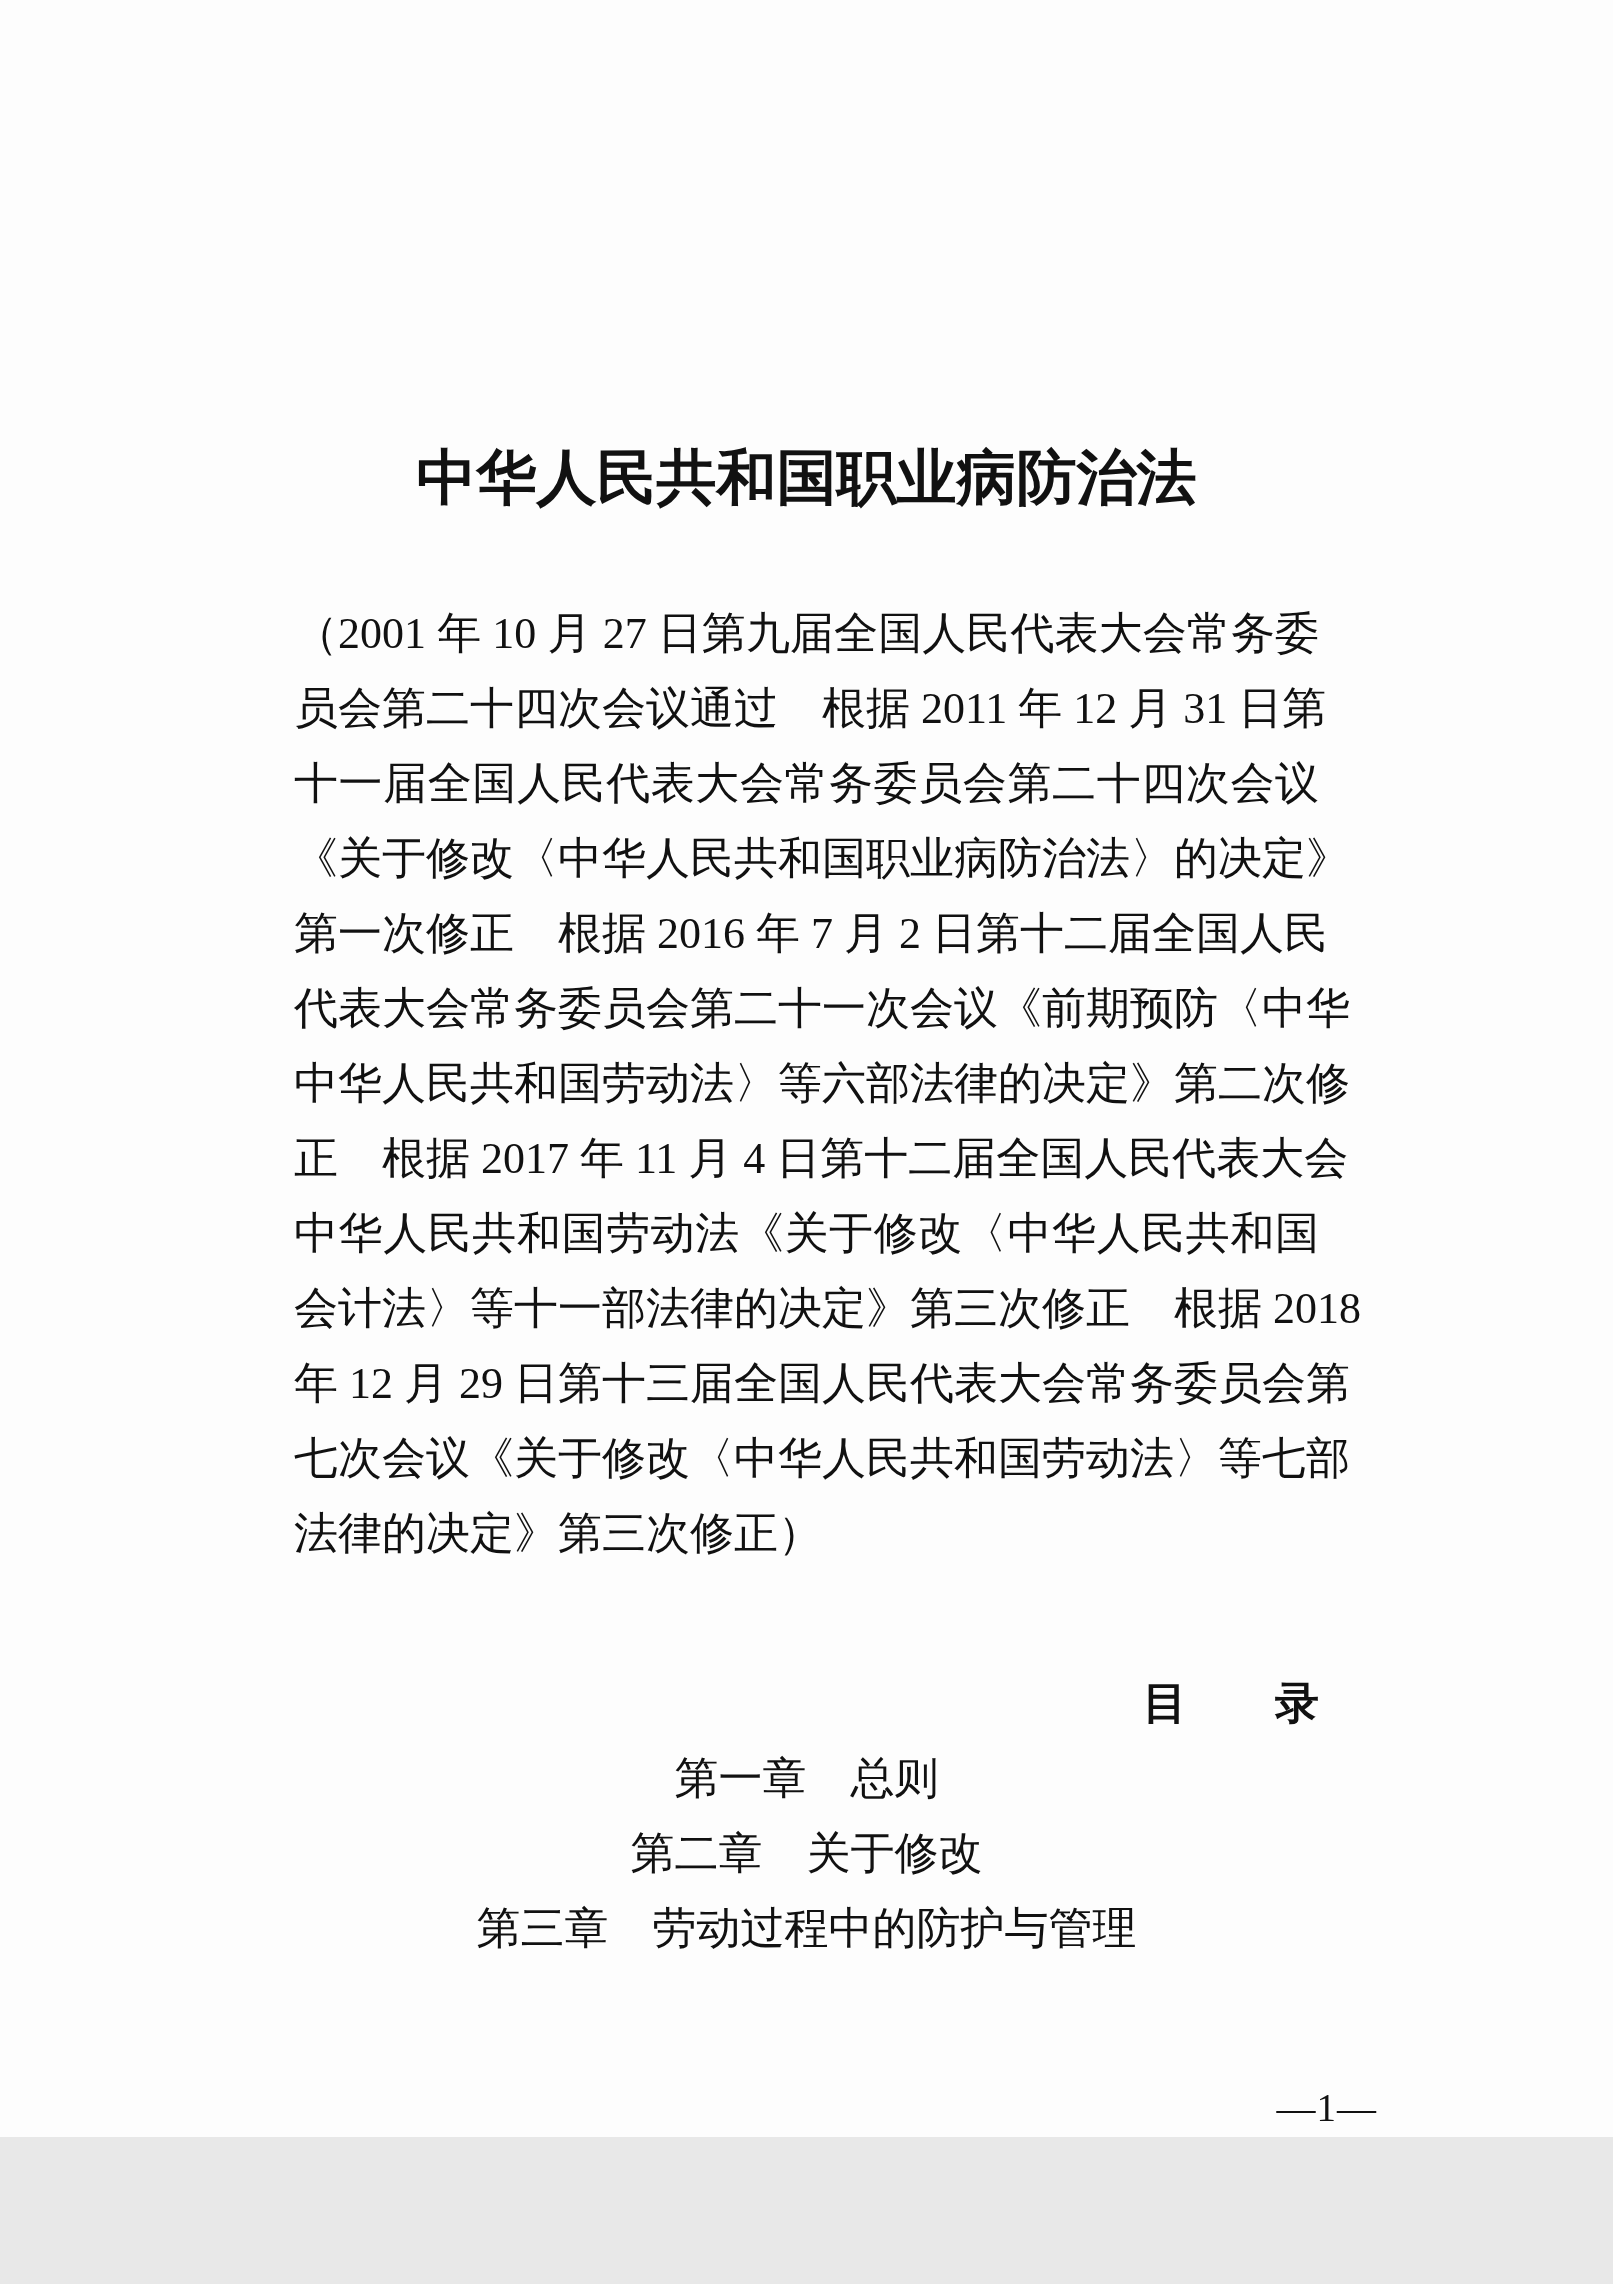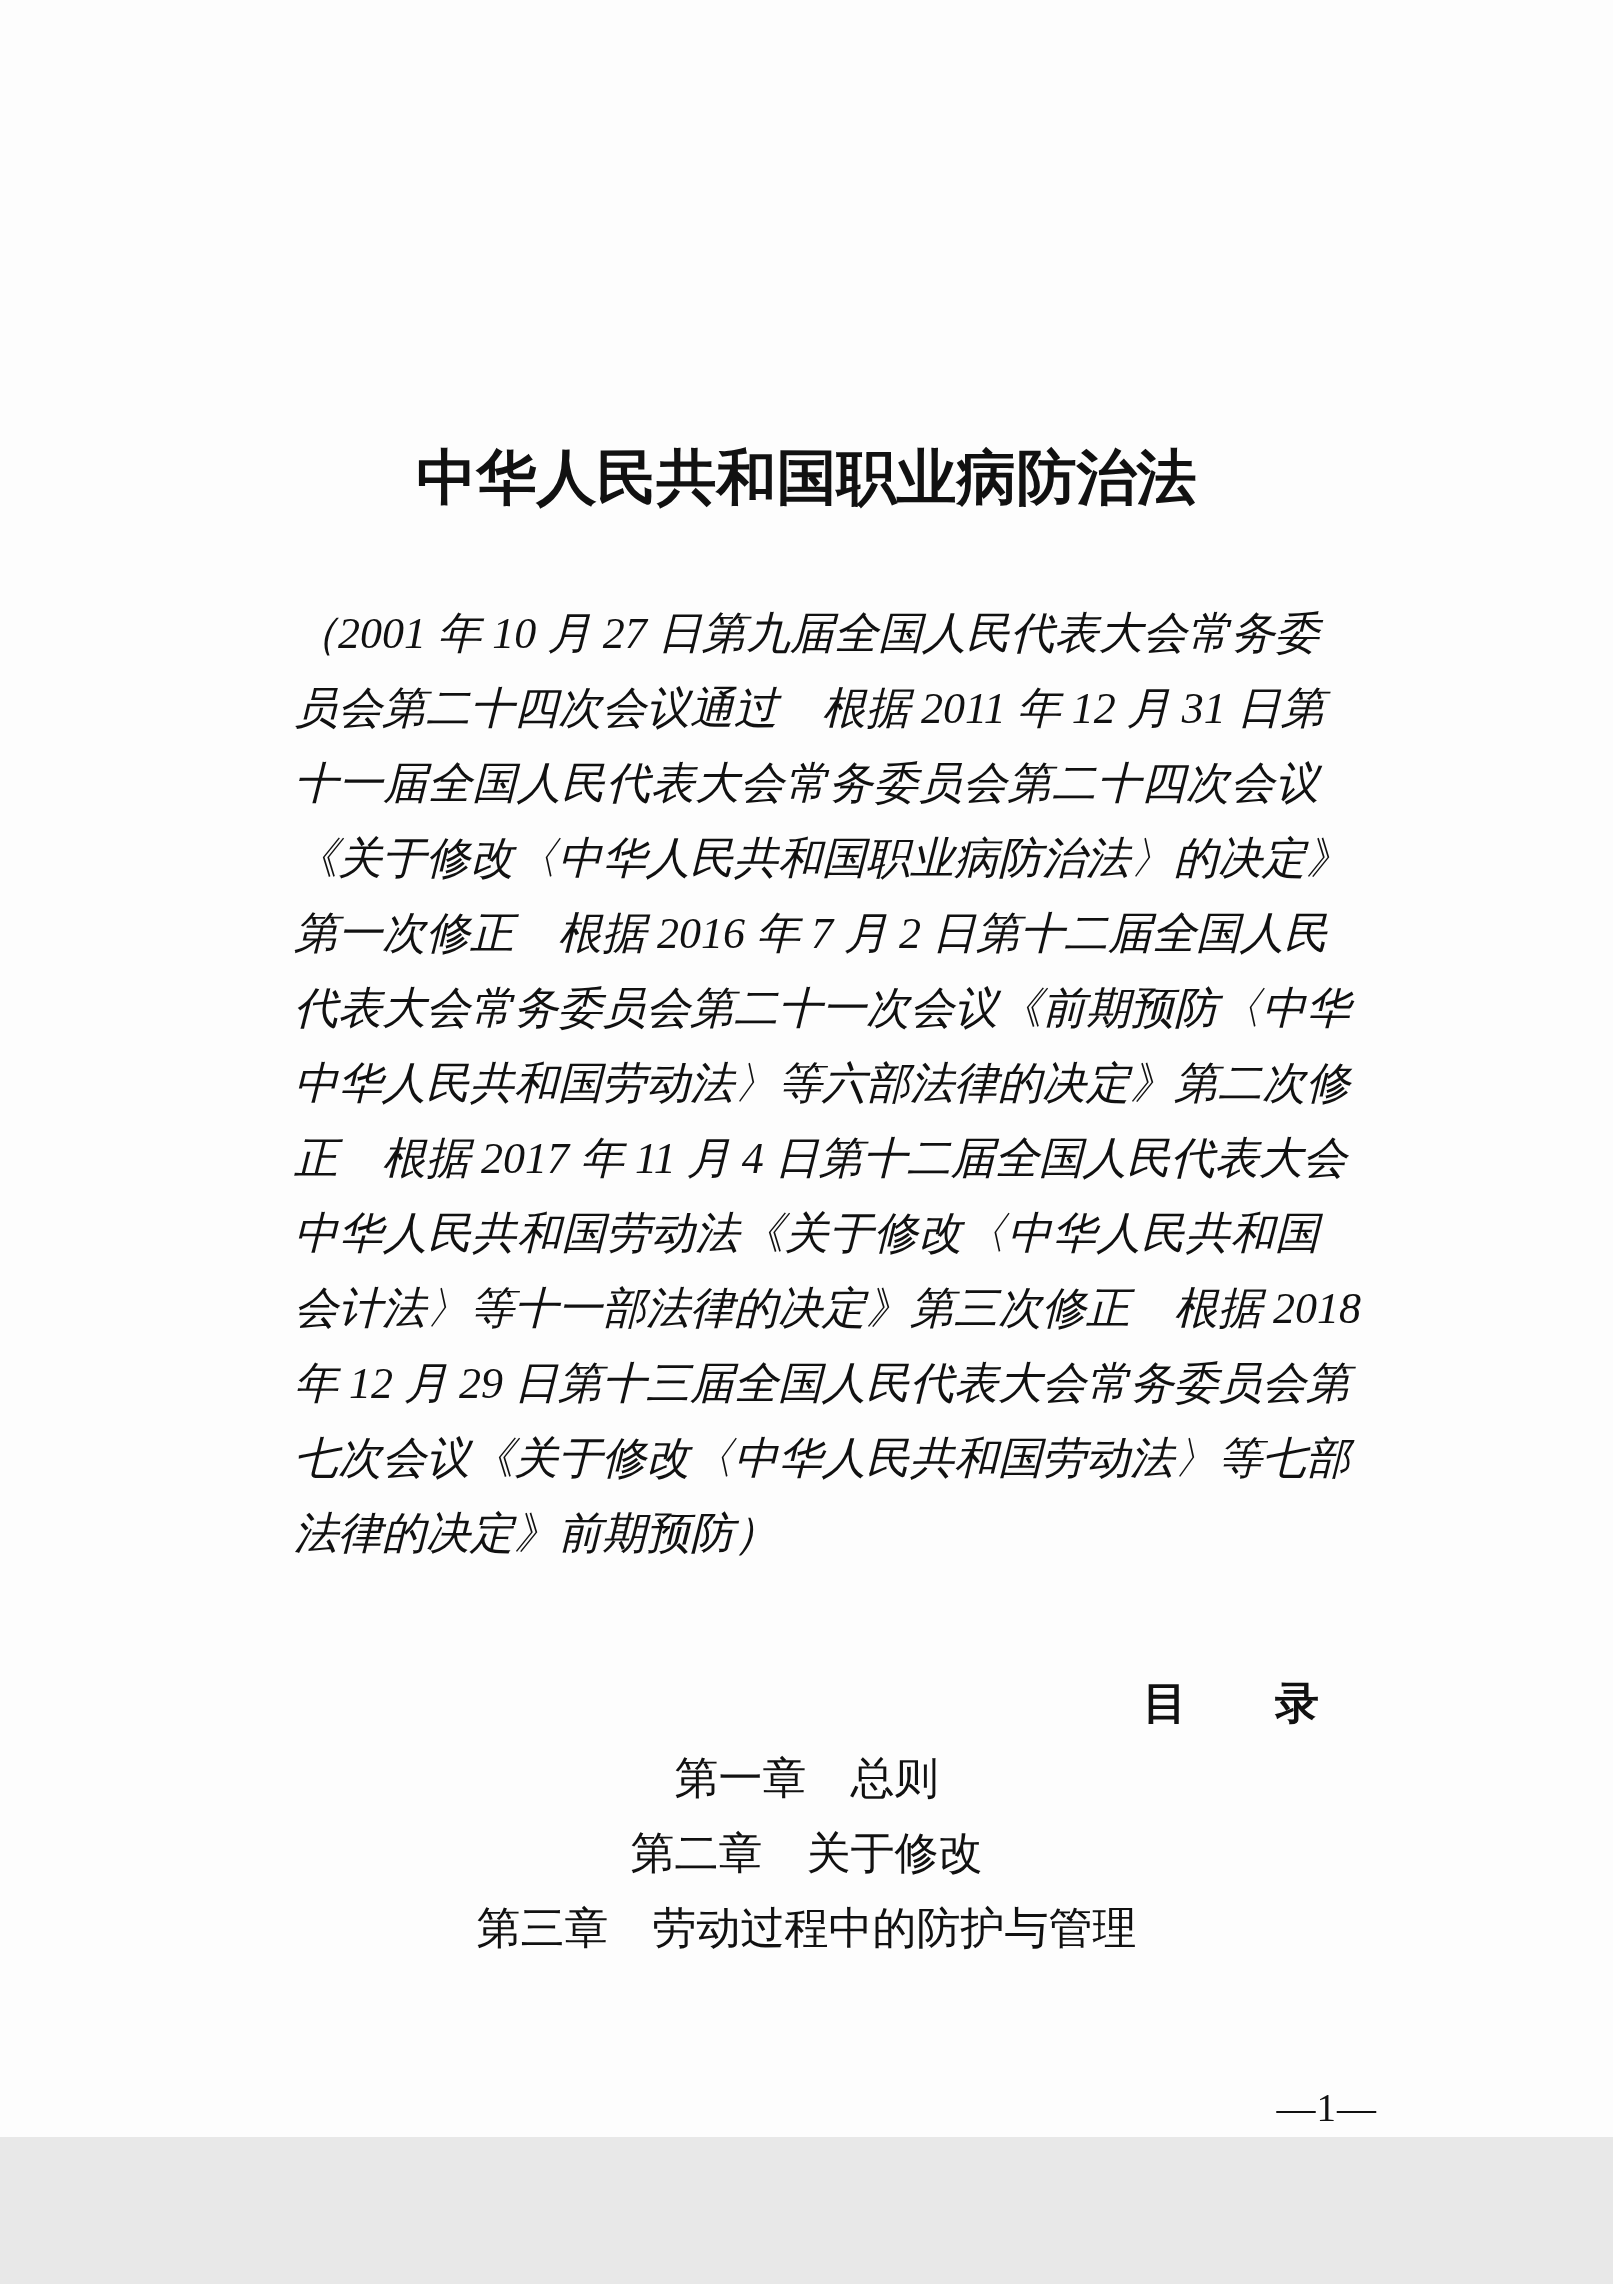--- a/index.html
+++ b/index.html
@@ -36,21 +36,20 @@
     left: 294px;
     width: 1025px;
     font-size: 44px;
     line-height: 75px;
   }
   .preamble .line {
     text-align: justify;
     text-align-last: justify;
     text-justify: inter-character;
     white-space: nowrap;
-    font-style: italic;
   }
   .preamble .line.last {
     text-align: left;
     text-align-last: left;
   }
   .toc {
     position: absolute;
     top: 1666px;
     left: 294px;
     width: 1025px;
@@ -89,21 +88,21 @@
     <div class="line">十一届全国人民代表大会常务委员会第二十四次会议</div>
     <div class="line">《关于修改〈中华人民共和国职业病防治法〉的决定》</div>
     <div class="line">第一次修正　根据 2016 年 7 月 2 日第十二届全国人民</div>
     <div class="line">代表大会常务委员会第二十一次会议《前期预防〈中华</div>
     <div class="line">中华人民共和国劳动法〉等六部法律的决定》第二次修</div>
     <div class="line">正　根据 2017 年 11 月 4 日第十二届全国人民代表大会</div>
     <div class="line">中华人民共和国劳动法《关于修改〈中华人民共和国</div>
     <div class="line">会计法〉等十一部法律的决定》第三次修正　根据 2018</div>
     <div class="line">年 12 月 29 日第十三届全国人民代表大会常务委员会第</div>
     <div class="line">七次会议《关于修改〈中华人民共和国劳动法〉等七部</div>
-    <div class="line last">法律的决定》前期预防）</div>
+    <div class="line last">法律的决定》第三次修正）</div>
   </div>
 
   <div class="toc">
     <div class="toc-heading">目　　录</div>
     <div class="toc-item">第一章　总则</div>
     <div class="toc-item">第二章　关于修改</div>
     <div class="toc-item">第三章　劳动过程中的防护与管理</div>
   </div>
 
   <div class="page-number">—1—</div>

